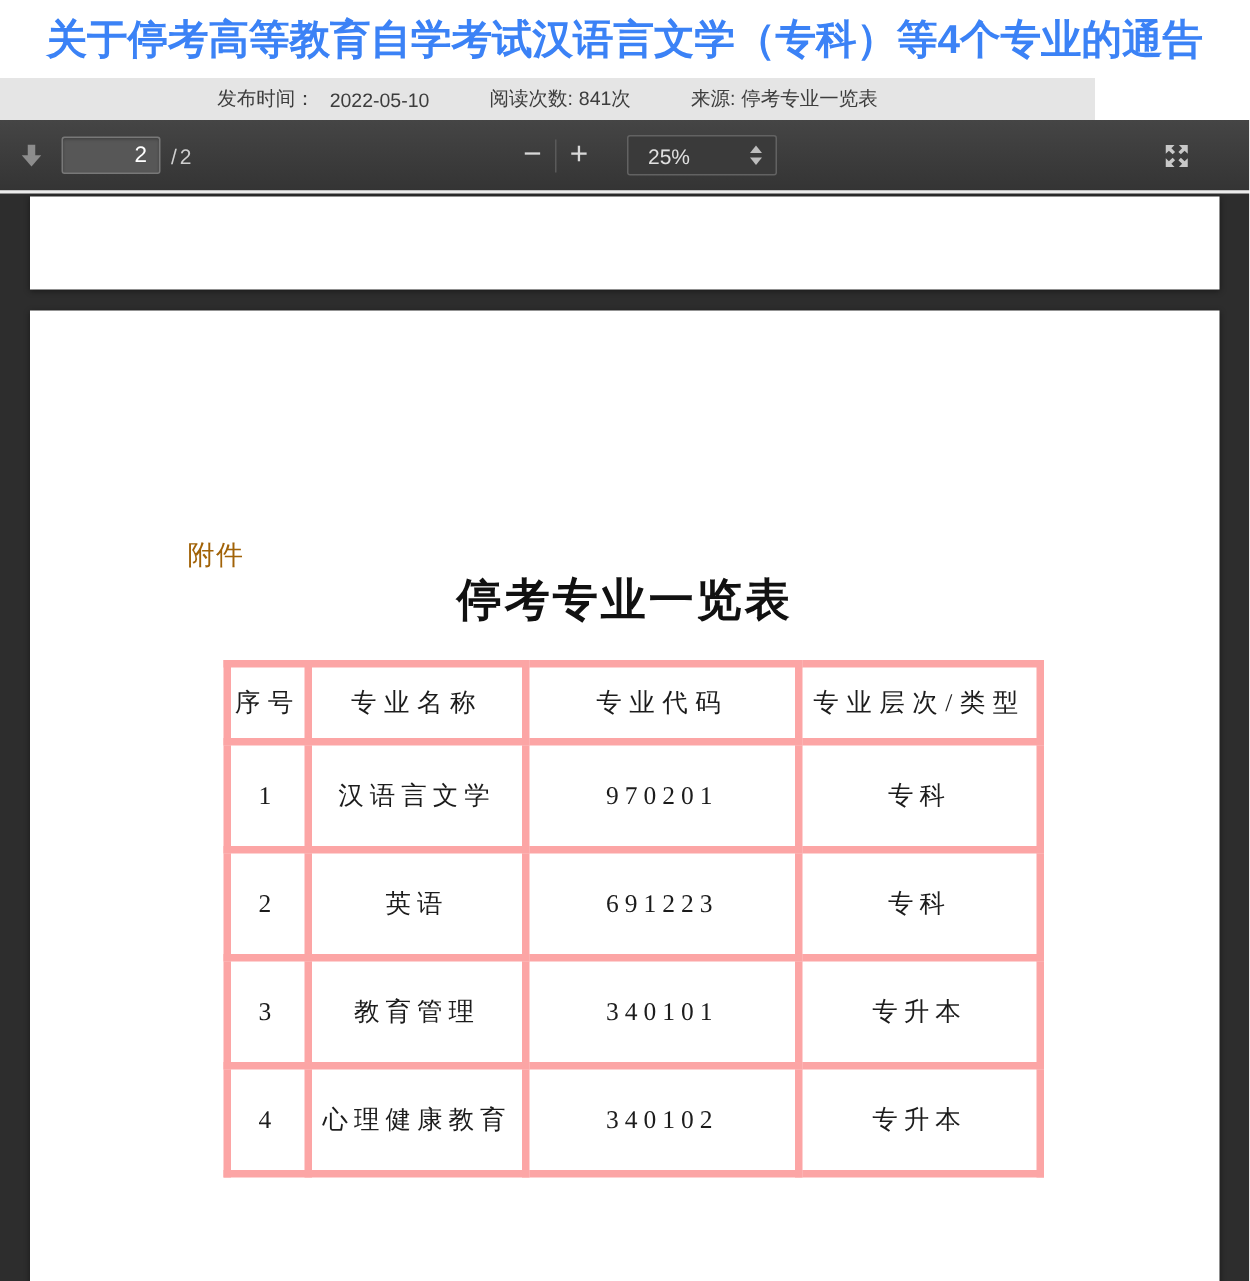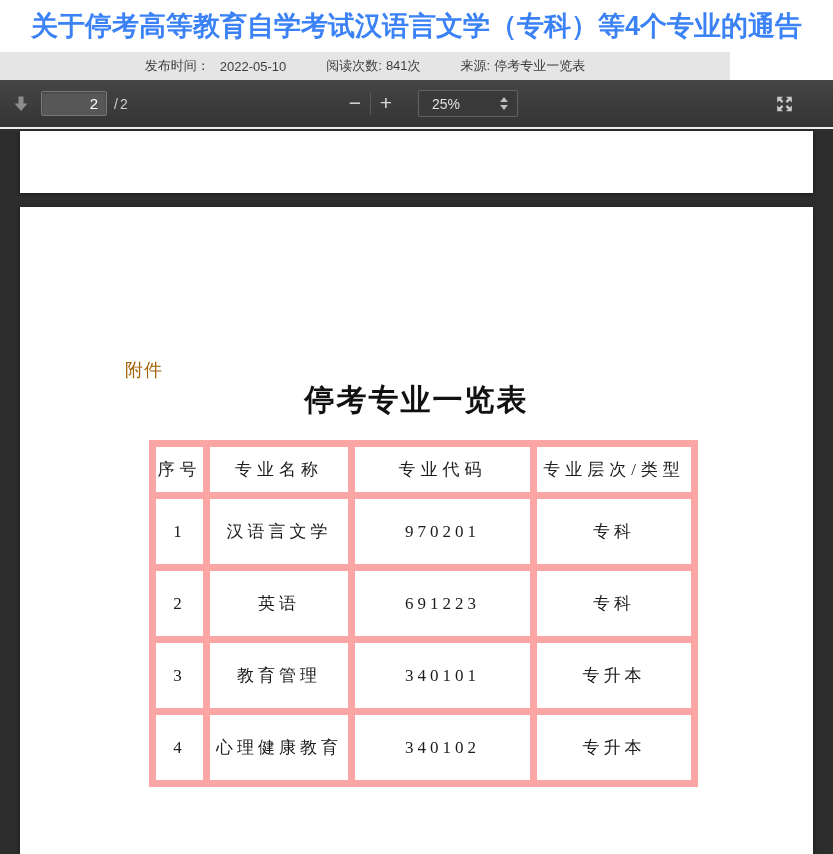--- a/index.html
+++ b/index.html
@@ -57,21 +57,21 @@
   .page-2 { top:78px; height:660px; }
 
   .attachment-label { position:absolute; left:105px; top:151px; font-size:18px;
     color:#a16207; font-family:"Liberation Sans", sans-serif; letter-spacing:1px; }
   .doc-title { position:absolute; top:173px; left:0; width:100%; text-align:center;
     font-size:30px; font-weight:bold; color:#111; letter-spacing:2px;
     font-family:Liberation Sans, sans-serif; }
 
   .doc-table { position:absolute; left:129px; top:233px; border-collapse:collapse;
     table-layout:fixed; font-family:"Liberation Serif", serif; color:#1c1c1c; }
-  .doc-table td, .doc-table th { border:7px solid #fca5a5; text-align:center;
+  .doc-table td, .doc-table th { border:5px solid #fca5a5; text-align:center;
     vertical-align:middle; font-weight:normal; font-size:17px; }
   .doc-table thead tr { height:52px; }
   .doc-table tbody tr { height:72px; }
   .doc-table th { letter-spacing:5px; }
   .doc-table td { letter-spacing:4px; }
 </style>
 </head>
 <body>
 
 <div class="app">

